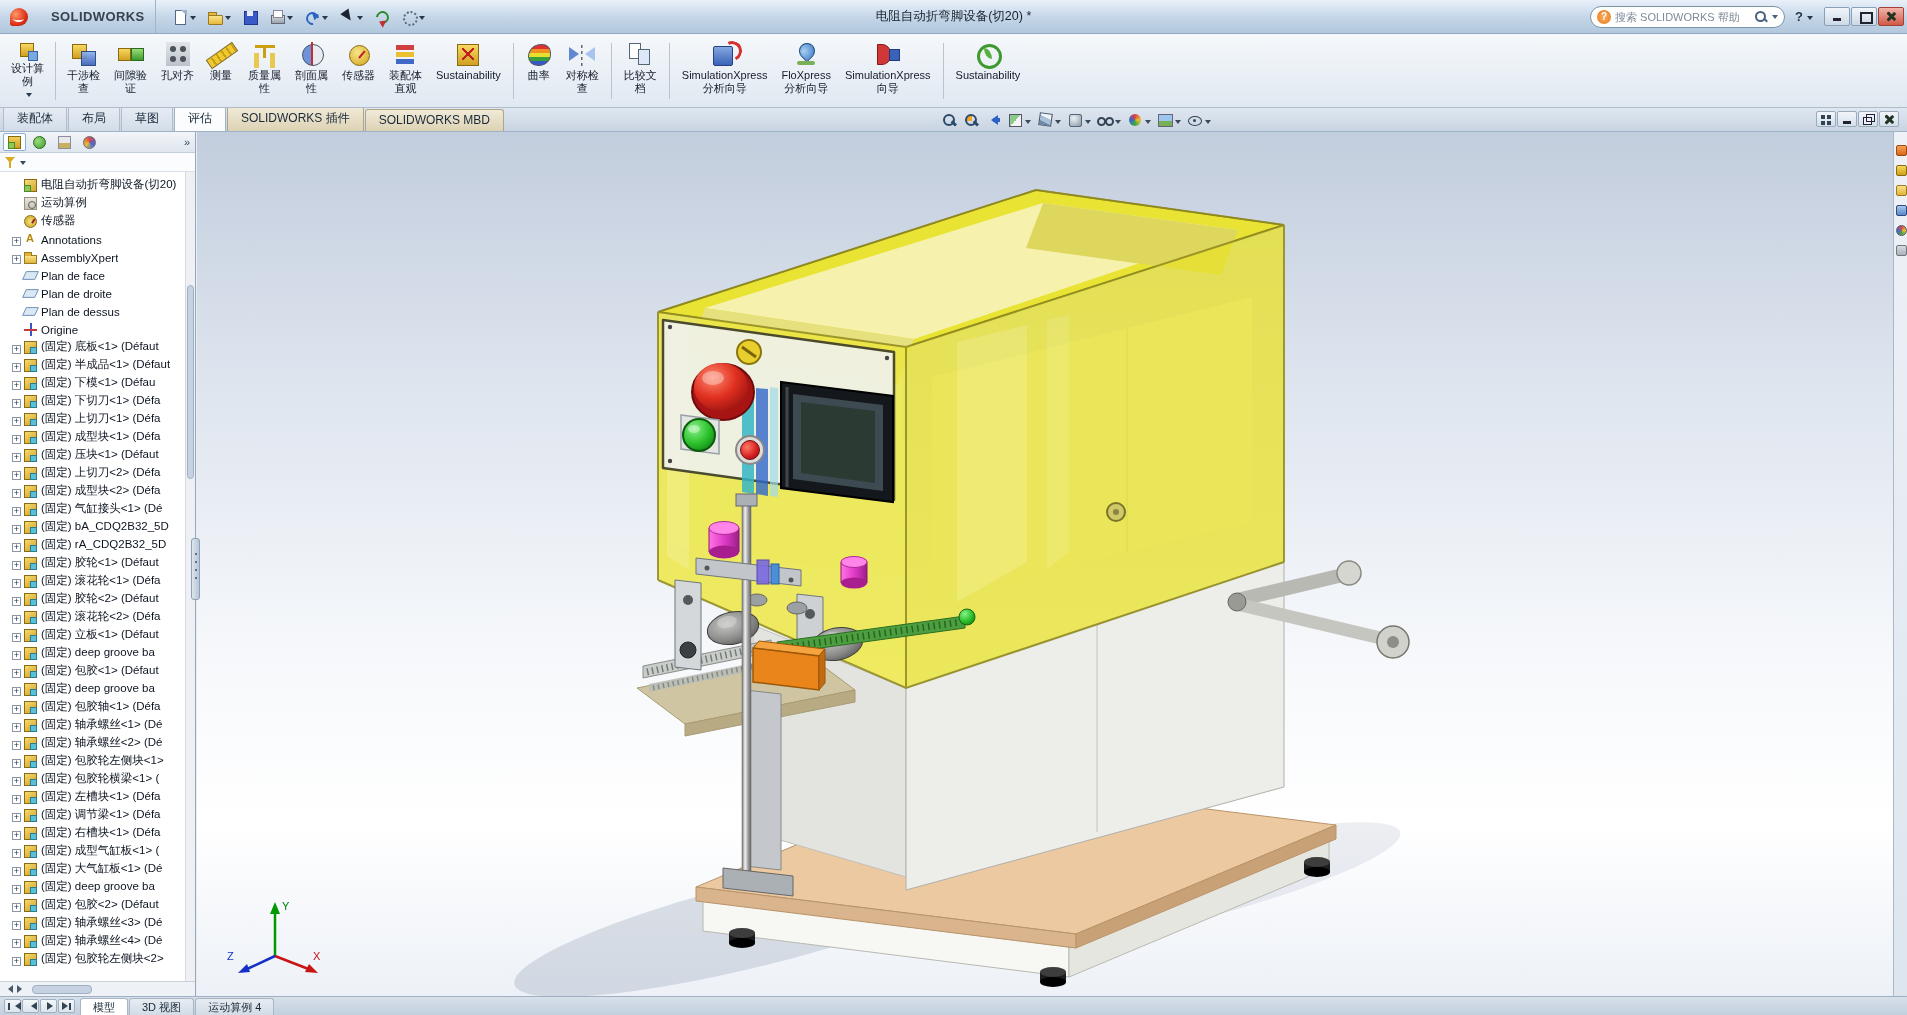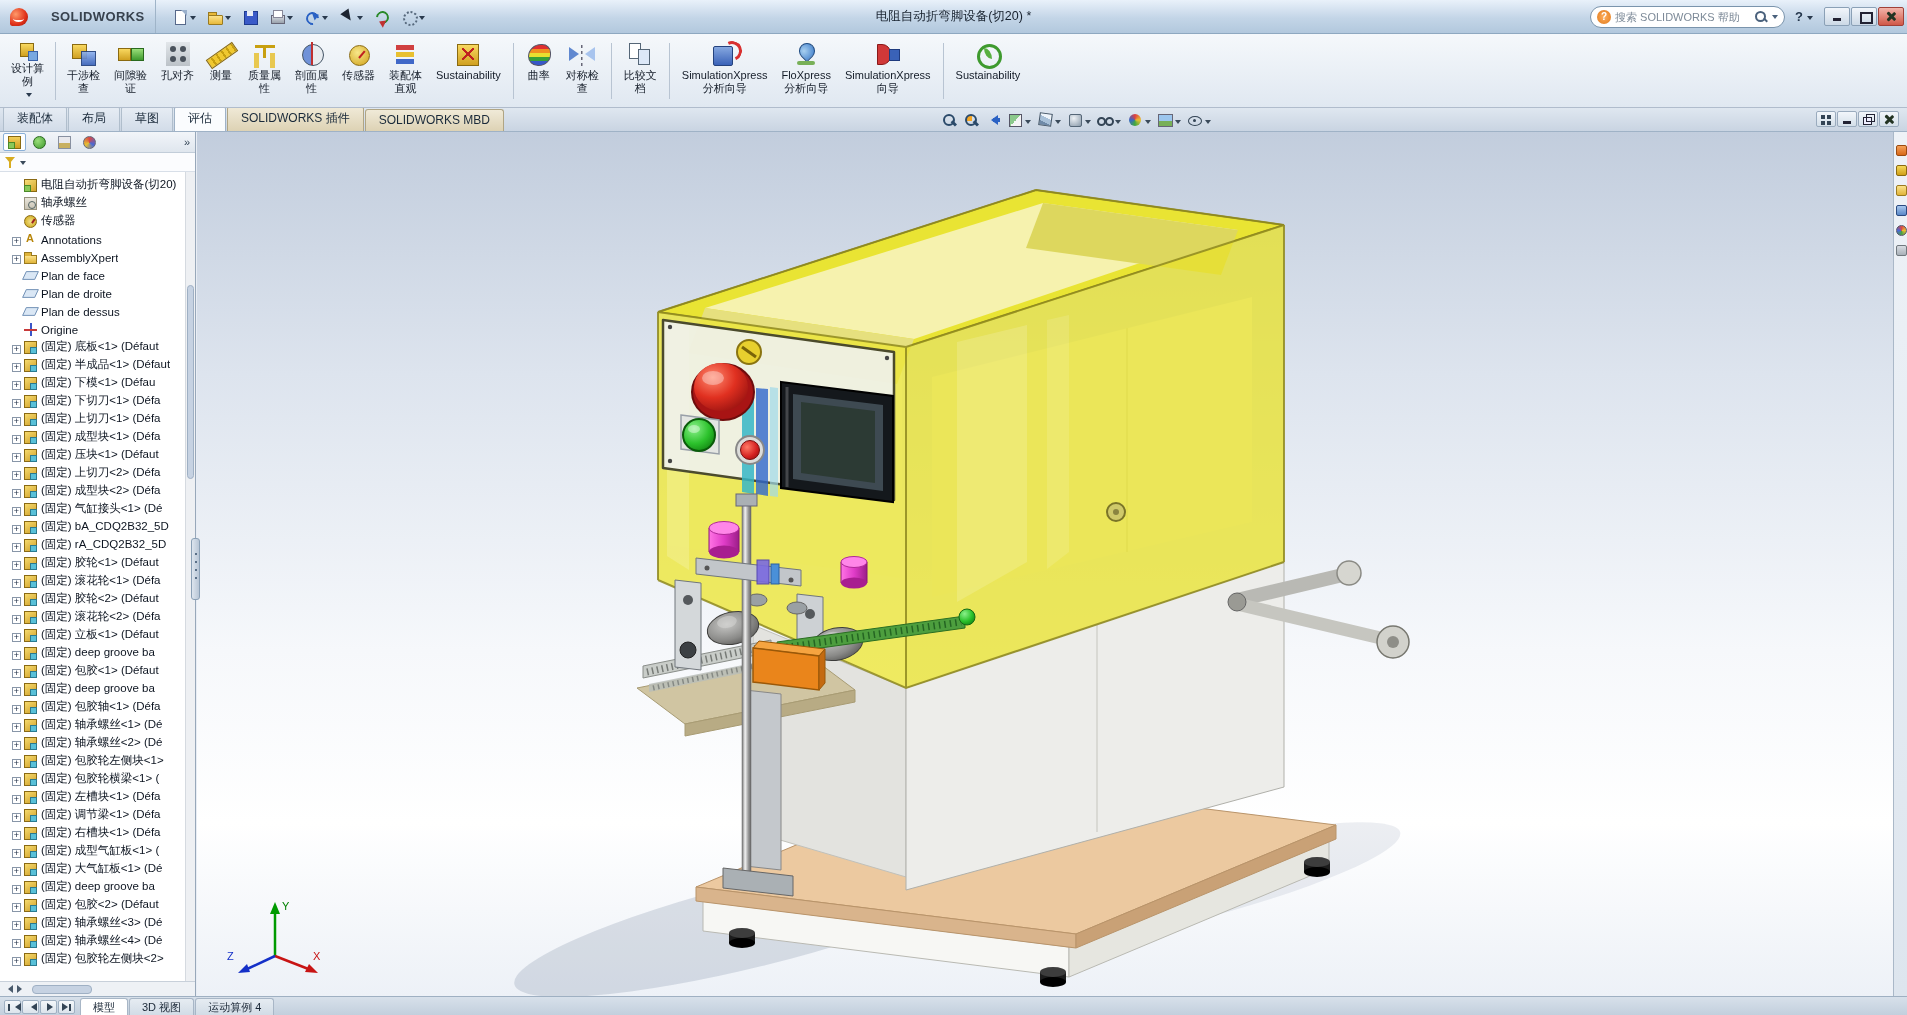--- a/index.html
+++ b/index.html
@@ -194,21 +194,21 @@
   .tpbtn{width:14px;height:20px;display:flex;align-items:center;justify-content:center}
   .tpicon{width:11px;height:11px;border-radius:2px;position:relative}
   .task-resources-icon{background:linear-gradient(#f6a25a,#d86818);border:1px solid #9a4a10}
   .design-library-icon{background:linear-gradient(#f6d85a,#cfa018);border:1px solid #8a6a10}
   .file-explorer-icon{background:linear-gradient(#fce28a,#e0b43a);border:1px solid #9a7a20}
   .view-palette-icon{background:linear-gradient(#a8c8ee,#5a88c8);border:1px solid #2a4a80}
   .appearances-icon{background:conic-gradient(#d84848,#e8c030,#48a048,#4868d8,#d84848);border-radius:50%;border:1px solid #556}
   .custom-properties-icon{background:linear-gradient(#d8dce2,#a8b0b8);border:1px solid #70787e}
 
   
-  #bottombar{position:absolute;left:0;right:0;bottom:0;height:19px;background:linear-gradient(#d7e0ea,#c2cfdd);border-top:1px solid #9fb0c2;display:flex;align-items:flex-end;z-index:30}
+  #bottombar{position:absolute;left:0;right:0;bottom:0;height:19px;background:linear-gradient(#d7e0ea,#c2cfdd);border-top:1px solid #9fb0c2;display:flex;z-index:30}
   .bnav{display:flex;align-items:center;margin:0 4px 1px 4px}
   .bnavbtn{width:17px;height:14px;position:relative;border:1px solid #9fb0c2;background:linear-gradient(#f4f7fa,#dce4ec);border-radius:2px;margin-right:1px}
   .scroll-first-icon::before{content:"";position:absolute;left:3px;top:3px;width:2px;height:7px;background:#345}
   .scroll-first-icon::after{content:"";position:absolute;left:6px;top:2px;border:4.5px solid transparent;border-right:6px solid #345}
   .scroll-prev-icon::before{content:"";position:absolute;left:4px;top:2px;border:4.5px solid transparent;border-right:6px solid #345}
   .scroll-next-icon::before{content:"";position:absolute;left:6px;top:2px;border:4.5px solid transparent;border-left:6px solid #345}
   .scroll-last-icon::before{content:"";position:absolute;right:3px;top:3px;width:2px;height:7px;background:#345}
   .scroll-last-icon::after{content:"";position:absolute;left:3px;top:2px;border:4.5px solid transparent;border-left:6px solid #345}
   .btabs{display:flex;align-items:flex-end;height:100%}
   .btab{height:17px;padding:0 12px;font-size:11px;display:flex;align-items:center;border:1px solid #a8b6c6;border-bottom:none;background:linear-gradient(#e6ecf2,#d2dce6);margin-right:1px;border-radius:3px 3px 0 0;color:#1a2736;white-space:nowrap}
@@ -517,21 +517,21 @@
 
         <div class="trow">
           <span class="texp"></span>
           <span class="ticon assembly-icon"></span>
           <span class="ttext">电阻自动折弯脚设备(切20)</span>
         </div>
 
         <div class="trow">
           <span class="texp"></span>
           <span class="ticon history-icon"></span>
-          <span class="ttext">轴承螺丝</span>
+          <span class="ttext">运动算例</span>
         </div>
 
         <div class="trow">
           <span class="texp"></span>
           <span class="ticon sensors-icon"></span>
           <span class="ttext">传感器</span>
         </div>
 
         <div class="trow">
           <span class="texp">+</span>

